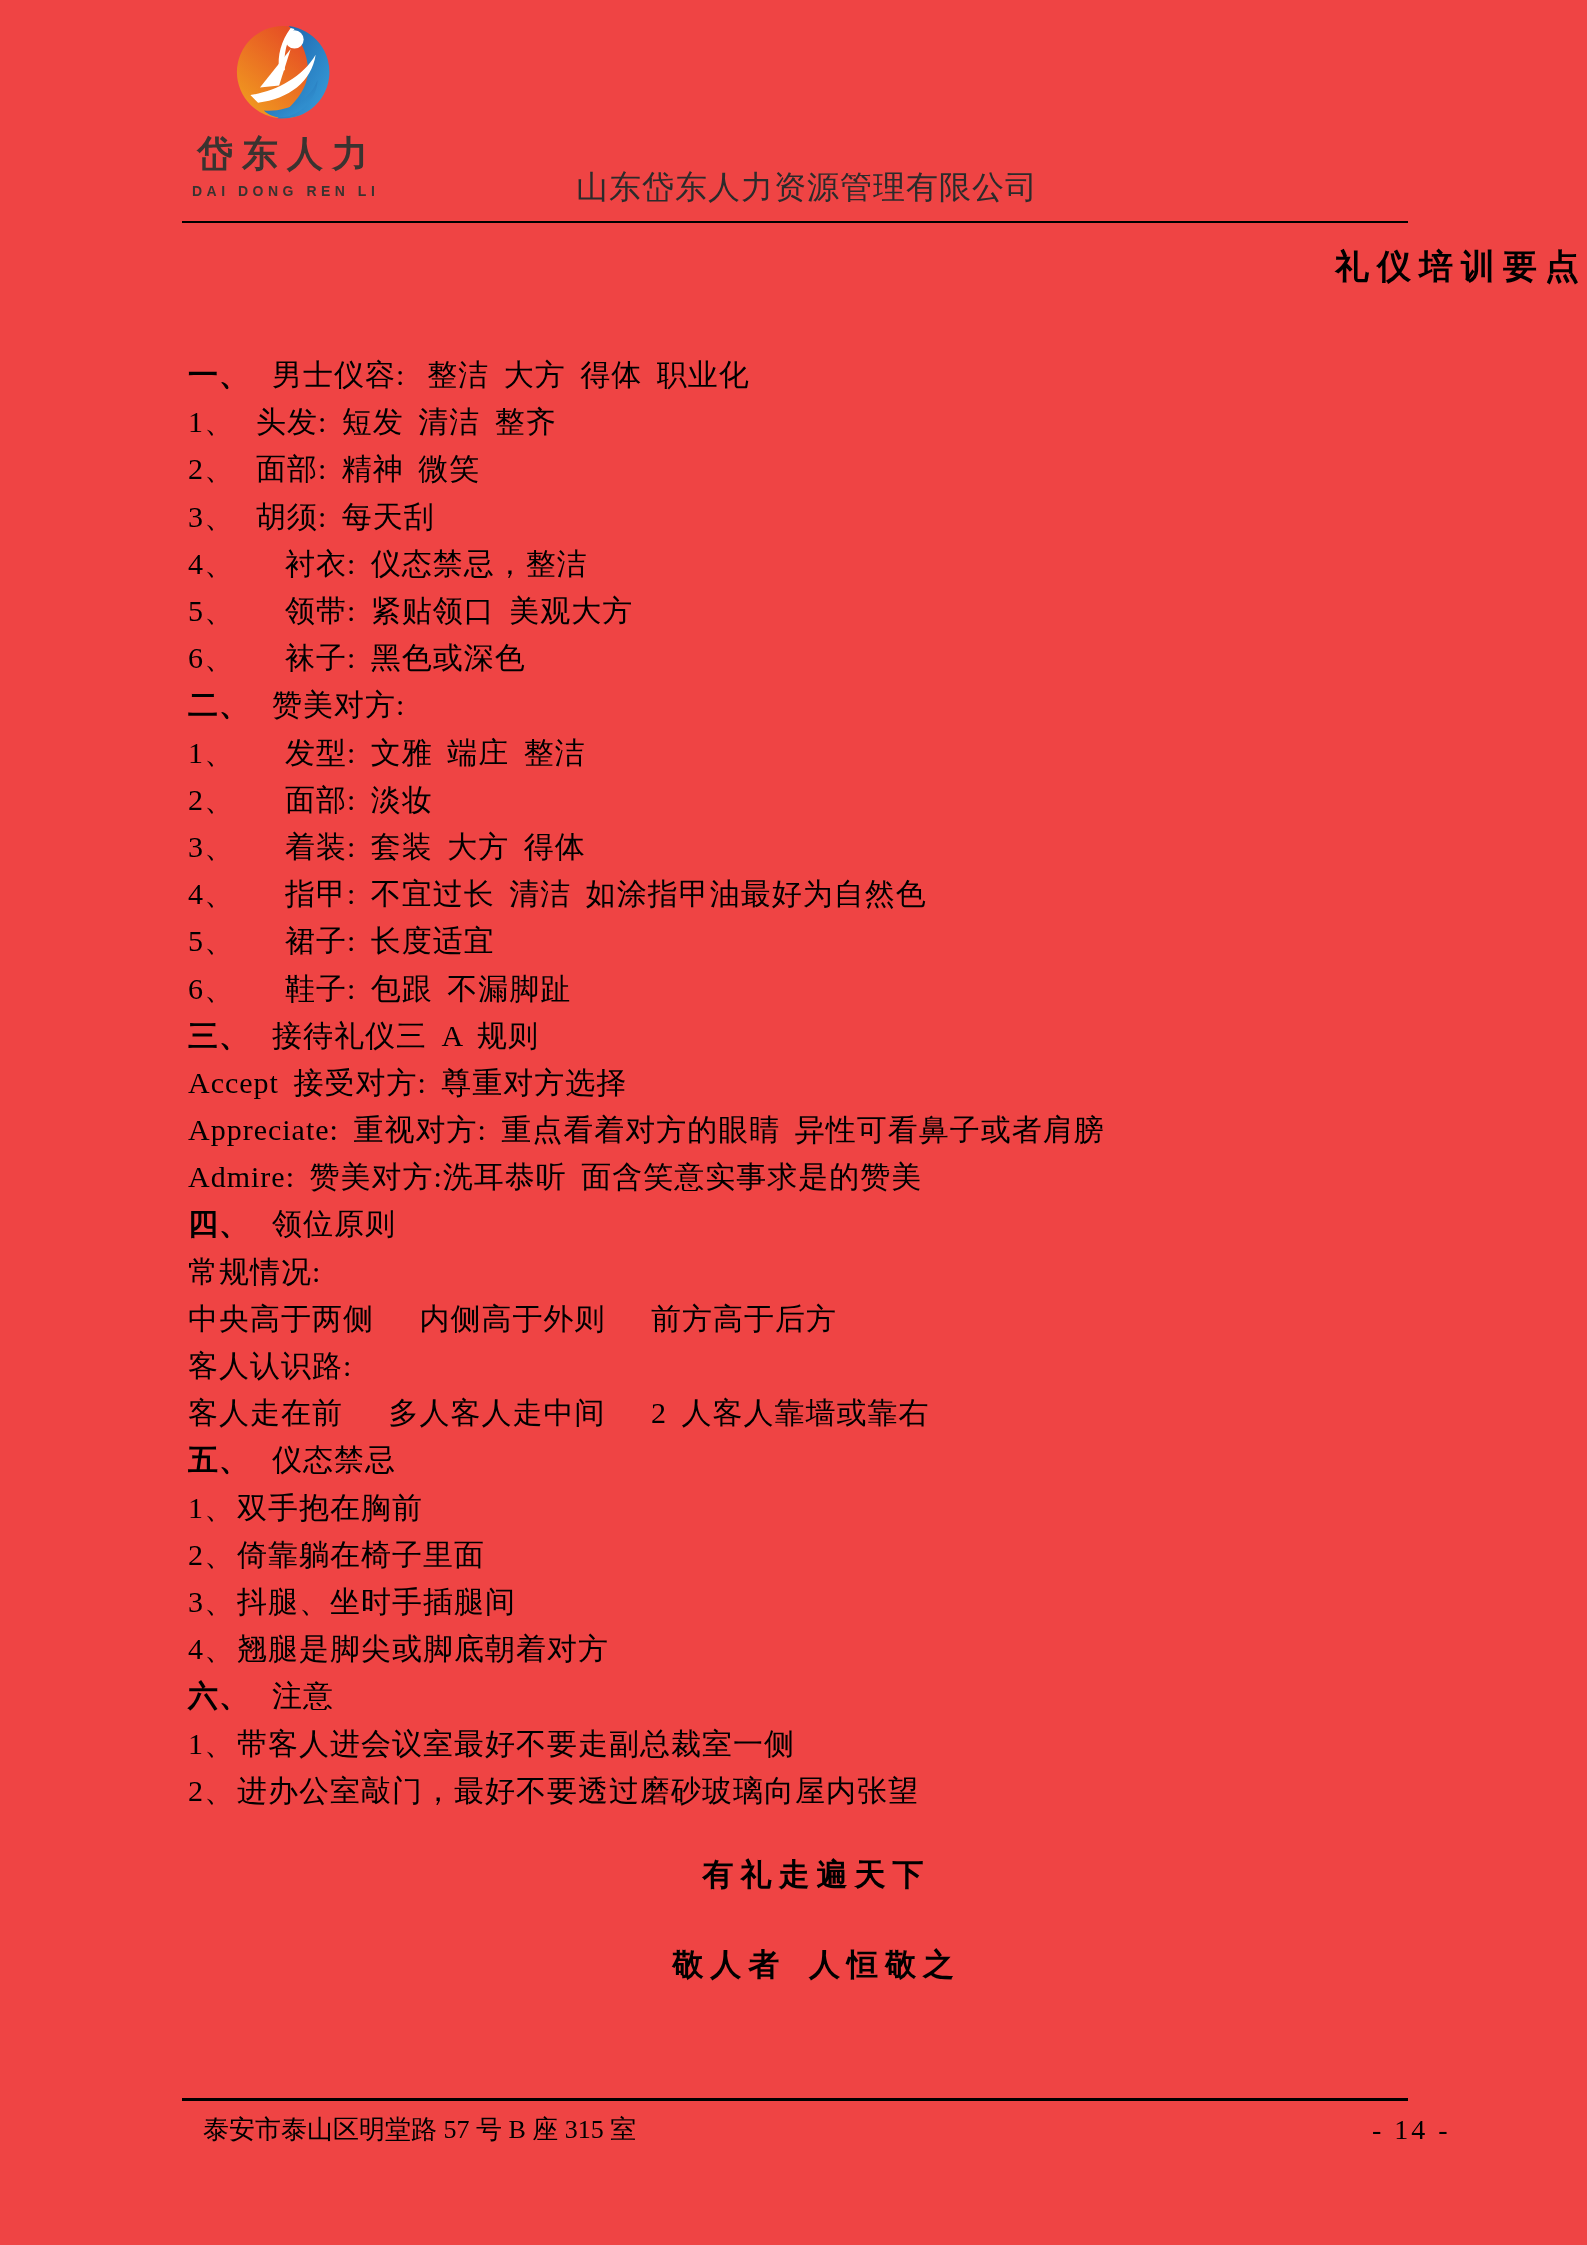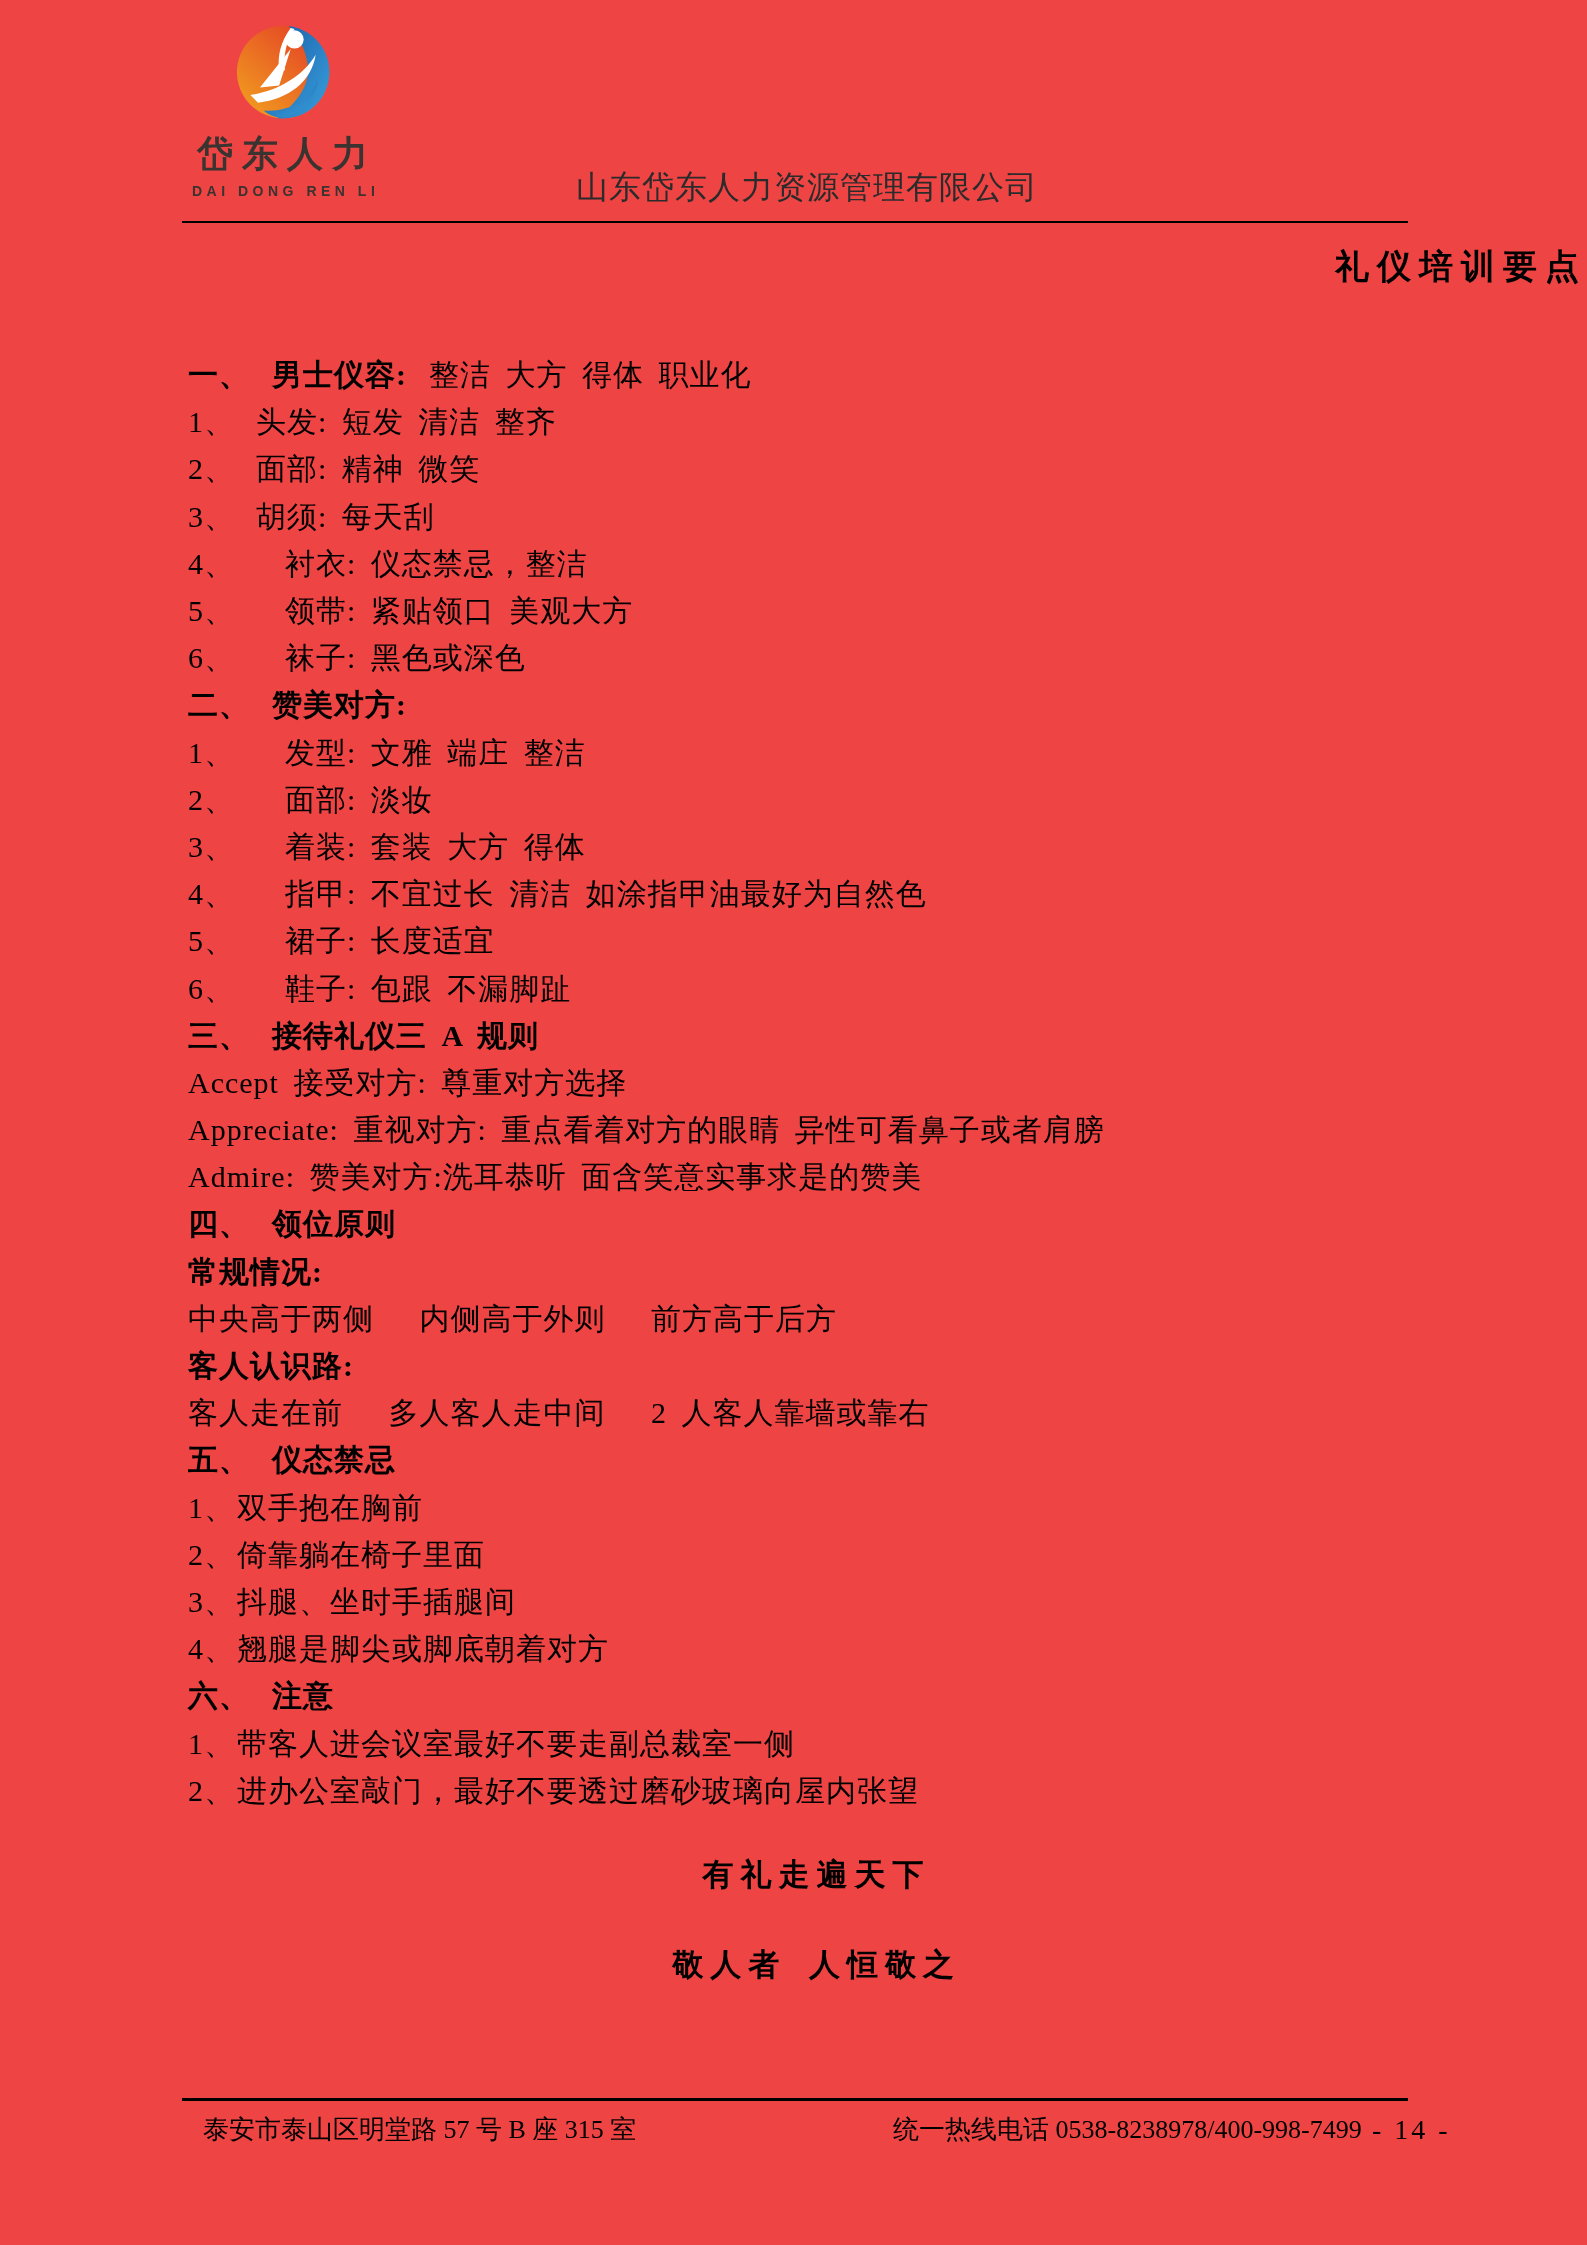--- a/index.html
+++ b/index.html
@@ -29,21 +29,21 @@
   .doc-title {
     position:absolute; top:244px; left:0; width:100%; margin:0; text-align:right;
     font-size:34px; font-weight:700; letter-spacing:8px; text-indent:8px;
   }
   
   #doc-lines {
     position:absolute; top:352px; left:188px; width:1240px;
     font-size:30px; letter-spacing:1px; word-spacing:6px;
   }
   .line { height:47.2px; display:flex; align-items:center; white-space:nowrap; }
-  .line .b { font-weight:700; }
+  .line .b { font-weight:400; }
   .line .num { flex:0 0 auto; }
   .num.g0 { margin-right:2px; }
   .num.g1 { margin-right:21px; }
   .num.g2 { margin-right:50px; }
   .num.gh { margin-right:22px; font-weight:700; }
   .line .b + .t { margin-left:22px; }
   
   .closing {
     position:absolute; left:0; width:100%; text-align:center; font-weight:700;
     font-size:31px; letter-spacing:7px; word-spacing:8px; white-space:nowrap;padding-left:23px;
@@ -209,16 +209,15 @@
         <span class="num g0">2、</span>
         <span class="t">进办公室敲门，最好不要透过磨砂玻璃向屋内张望</span>
       </div>
     </main>
 
   <div class="closing c1">有礼走遍天下</div>
   <div class="closing c2">敬人者 人恒敬之</div>
 
   <div class="footer-rule"></div>
   <div class="addr">泰安市泰山区明堂路 57 号 B 座 315 室</div>
-  <div class="hotline">统一热线电话 0538-8238978/400-998-7499</div>
   <div class="pagenum">- 14 -</div>
 
 </div>
 
 </body></html>

